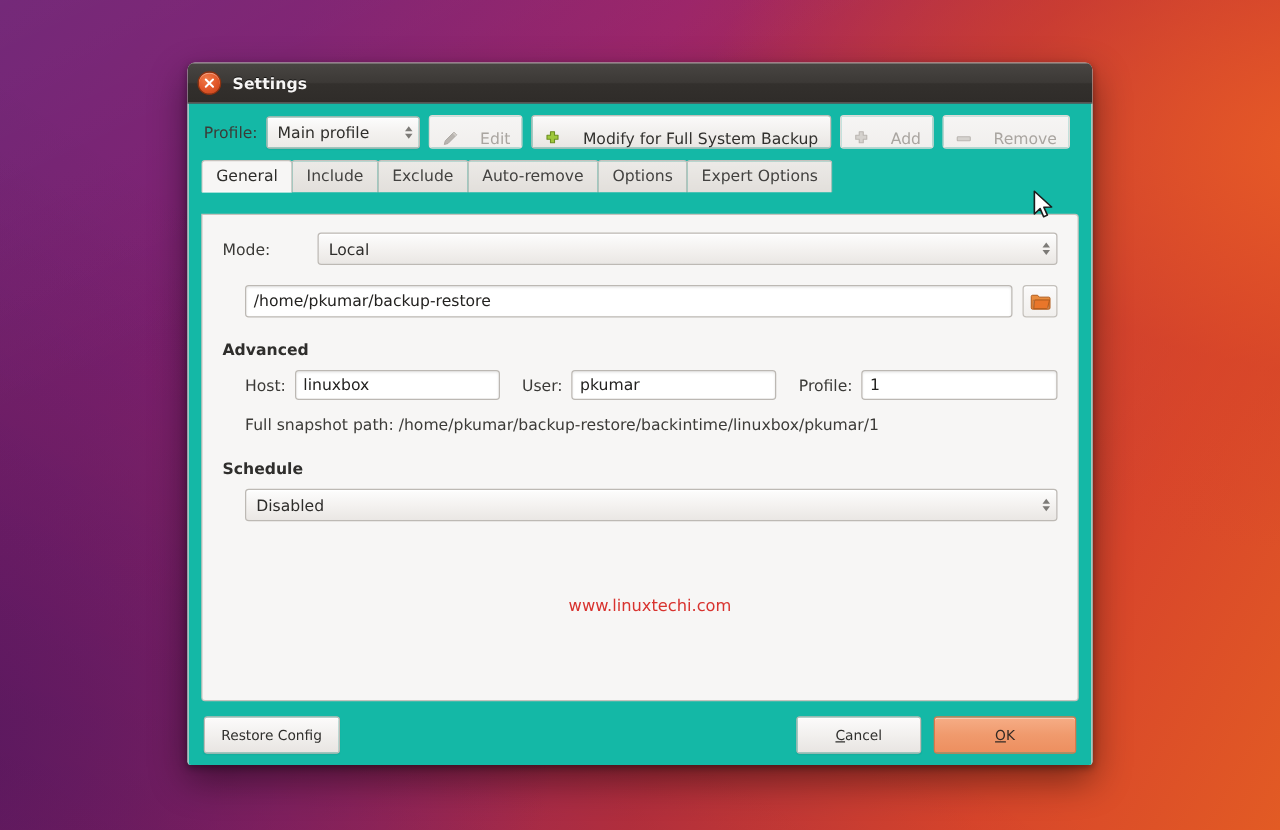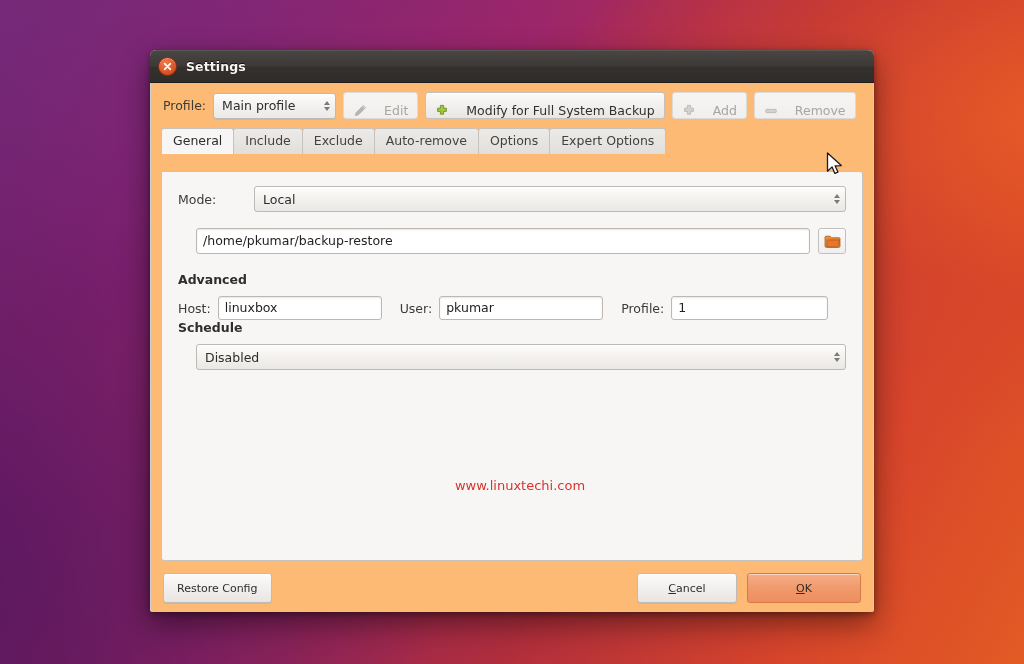--- a/index.html
+++ b/index.html
@@ -76,21 +76,21 @@
     color: #f6f5f4;
     font-size: 12.5px;
     font-weight: bold;
     text-shadow: 0 -1px 0 rgba(0,0,0,0.7);
     letter-spacing: 0.1px;
   }
 
   
   .win-body {
     height: 531px;
-    background: #fdba74;
+    background: #14b8a6;
     border-left: 1px solid #d2cfcb;
     border-right: 1px solid #d2cfcb;
     border-bottom: 1px solid #c8c5c1;
     box-sizing: border-box;
     position: relative;
     padding: 0;
   }
 
   
   .toolbar {
@@ -420,28 +420,29 @@
             <svg width="17" height="15" viewBox="0 0 17 15">
               <path d="M1 3.2 a1 1 0 0 1 1-1 h4.1 l1.3 1.5 h7.6 a1 1 0 0 1 1 1 v7.6 a1 1 0 0 1 -1 1 h-13 a1 1 0 0 1 -1 -1 z" fill="#e98c3e" stroke="#b15c1c" stroke-width="0.8"></path>
               <path d="M2.6 6.2 h12.4 v5.8 a0.9 0.9 0 0 1 -0.9 0.9 h-10.6 a0.9 0.9 0 0 1 -0.9 -0.9 z" fill="#f6f2ee" stroke="#b15c1c" stroke-width="0.7"></path>
               <path d="M3.6 6.9 a0.9 0.9 0 0 1 0.9 -0.9 h11.1 l-1.5 6.2 a0.9 0.9 0 0 1 -0.9 0.7 h-10.2 z" fill="#e9762a" stroke="#b15c1c" stroke-width="0.8"></path>
             </svg>
           </span>
         </div>
       </div>
 
       <div class="section-head" style="margin-bottom:9px;">Advanced</div>
-      <div class="row" style="gap:7px;">
+      <div class="row" style="margin-left:18px; gap:7px;">
         <span class="field-label">Host:</span>
         <div class="entry" style="width:150px;">linuxbox</div>
         <span class="field-label" style="margin-left:11px;">User:</span>
         <div class="entry" style="width:150px;">pkumar</div>
         <span class="field-label" style="margin-left:11px;">Profile:</span>
         <div class="entry" style="width:143px;">1</div>
       </div>
+      <div class="hint" style="margin:12px 0 20px 18px;">Full snapshot path: /home/pkumar/backup-restore/backintime/linuxbox/pkumar/1</div>
 
       <div class="section-head" style="margin-bottom:9px;">Schedule</div>
       <div class="combo-wide" style="margin-left:18px;">
         <span>Disabled</span>
         <span class="spin-arrows">
           <span class="up"></span>
             <span class="down"></span>
         </span>
       </div>
 

